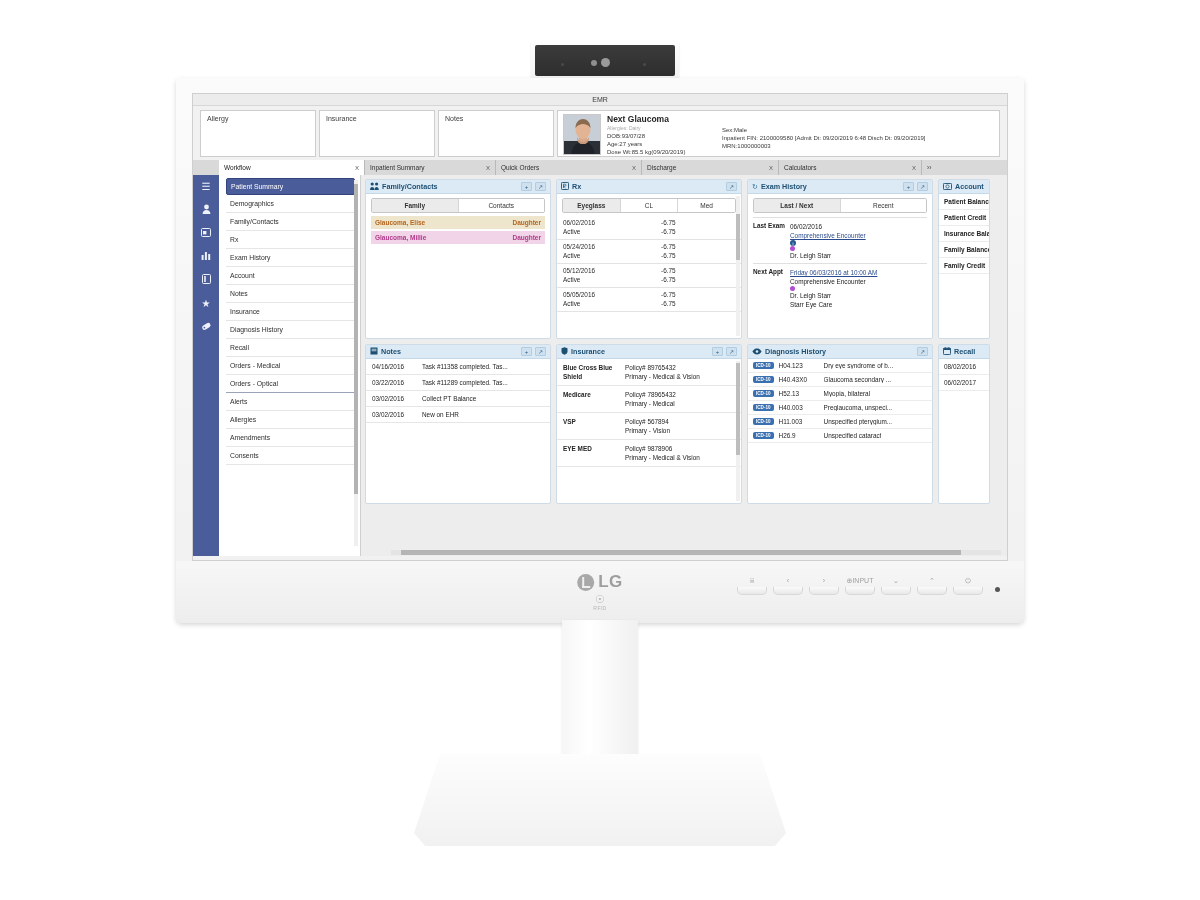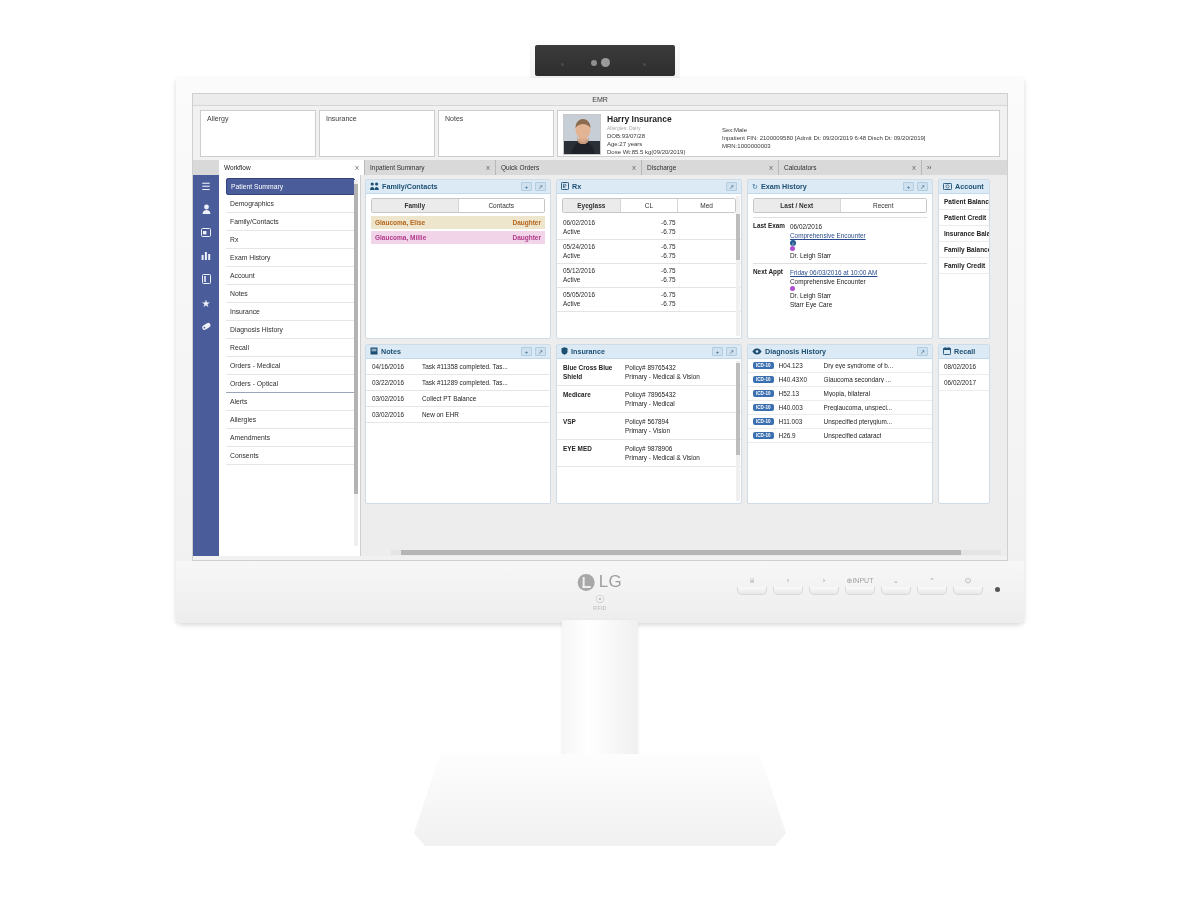--- a/index.html
+++ b/index.html
@@ -53,21 +53,21 @@
     display: flex; align-items: center; gap: 4px;
   }
   .lg-circle {
     width: 17px; height: 17px; border-radius: 50%;
     background: #a8a8a8; position: relative;
   }
   .lg-circle::after{
     content:""; position:absolute; left:5px; top:3px; width:6px; height:9px;
     border-left:2px solid #efefef; border-bottom:2px solid #efefef;
   }
-  .lg-text { font-size: 17px; font-weight: normal; color: #9e9e9e; letter-spacing:.5px; }
+  .lg-text { font-size: 17px; font-weight: bold; color: #9e9e9e; letter-spacing:.5px; }
   .rfid {
     position: absolute; left: 50%; top: 33px; transform: translateX(-50%);
     text-align: center; color: #b6b6b6;
   }
   .rfid-glyph { font-size: 11px; line-height: 11px; }
   .rfid-label { font-size: 5px; letter-spacing: .4px; }
 
   .osd-row { position: absolute; right: 24px; top: 15px; display: flex; align-items: flex-start; gap: 6px; }
   .osd-btn { width: 30px; text-align: center; }
   .osd-glyph { font-size: 7px; color: #a0a0a0; line-height: 9px; height: 9px; }
@@ -301,21 +301,21 @@
                 <rect y="26" width="38" height="15" fill="#2b2f36"></rect>
                 <path d="M19 27c-7 0-11 4-12 14h24c-1-10-5-14-12-14z" fill="#1f2329"></path>
                 <rect x="15" y="20" width="8" height="9" rx="3" fill="#d9a98a"></rect>
                 <ellipse cx="19" cy="15" rx="7.5" ry="9" fill="#e3b494"></ellipse>
                 <path d="M11.5 13c0-6 4-9 7.5-9s7.5 3 7.5 9c-2-3-5-4-7.5-4s-5.5 1-7.5 4z" fill="#8a6b4f"></path>
                 <path d="M13 22c2 4 4 5 6 5s4-1 6-5c0 5-2 7-6 7s-6-2-6-7z" fill="#c79a7c"></path>
               </svg>
             </div>
             <div class="pt-info">
               <div class="pt-col-left">
-                <div class="pt-name">Harry Insurance</div>
+                <div class="pt-name">Next Glaucoma</div>
                 <div class="pt-allergy">Allergies: Dairy</div>
                 <div class="pt-line">DOB:93/07/28</div>
                 <div class="pt-line">Age:27 years</div>
                 <div class="pt-line">Dose Wt:85.5 kg(09/20/2019)</div>
               </div>
               <div class="pt-col-right">
                 <div class="pt-line" style="margin-top:12px">Sex:Male</div>
                 <div class="pt-line">Inpatient FIN: 2100009580 [Admit Dt: 09/20/2019 6:48 Disch Dt: 09/20/2019]</div>
                 <div class="pt-line">MRN:1000000003</div>
               </div>

